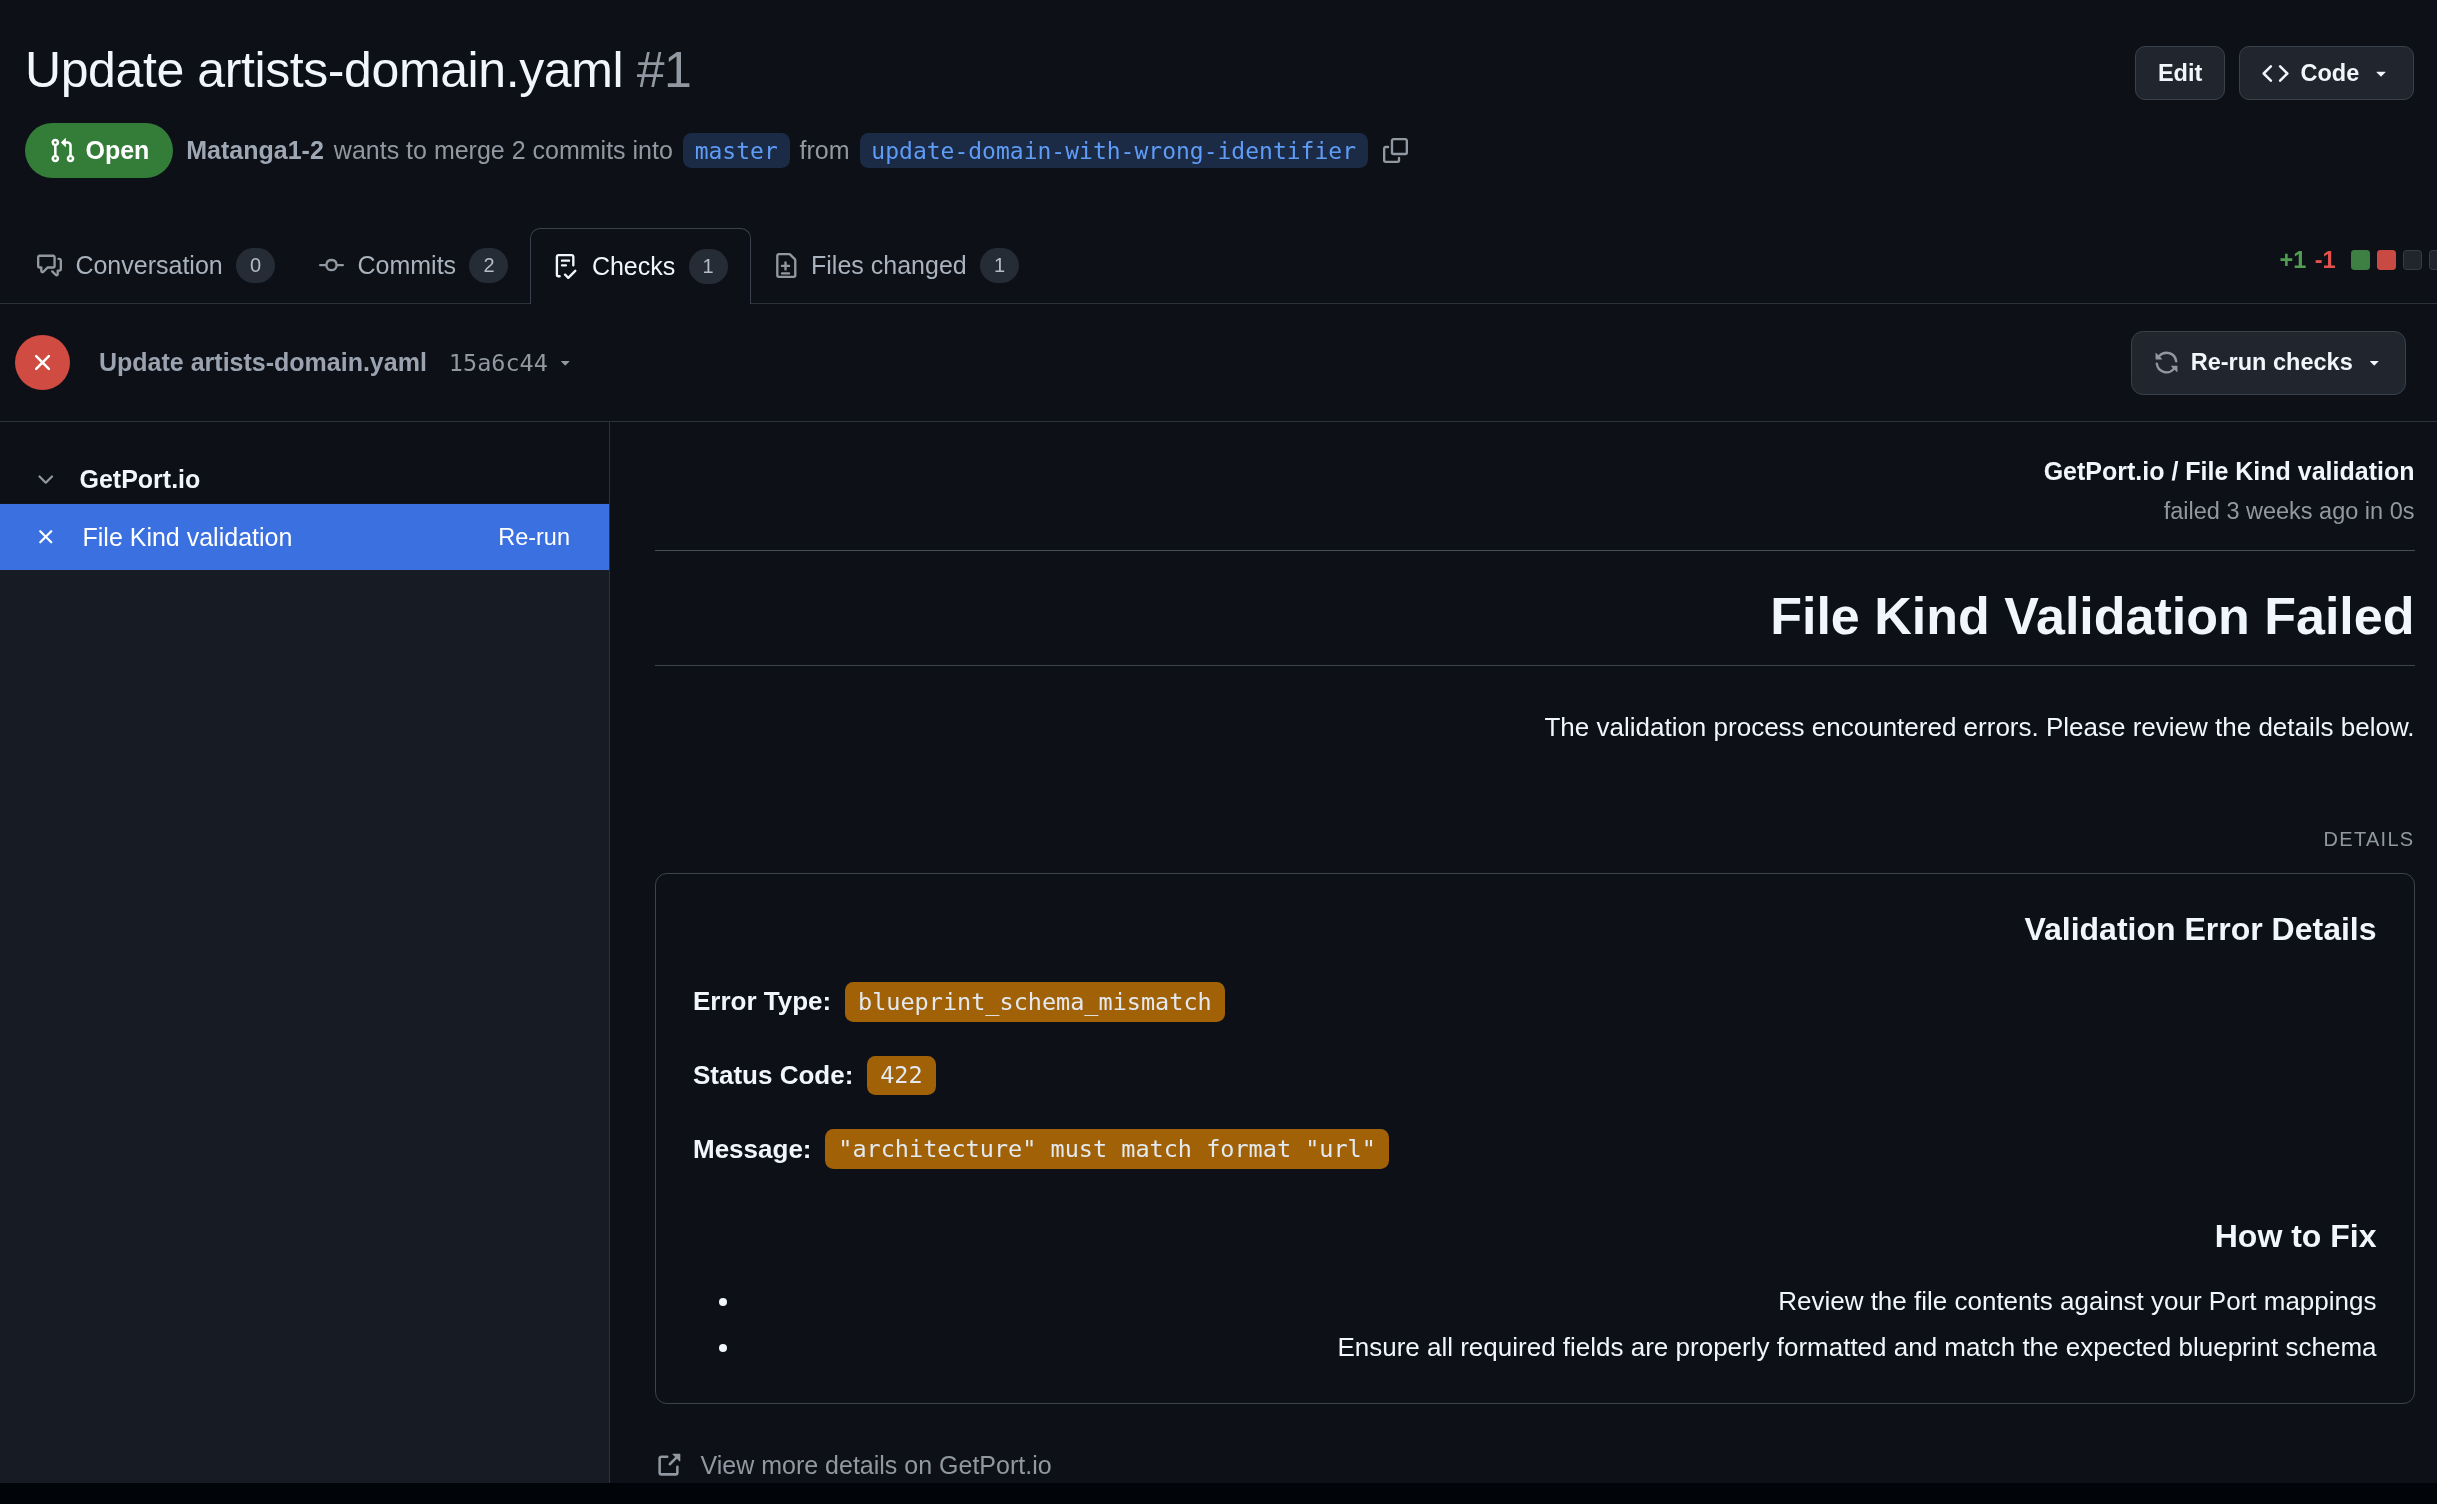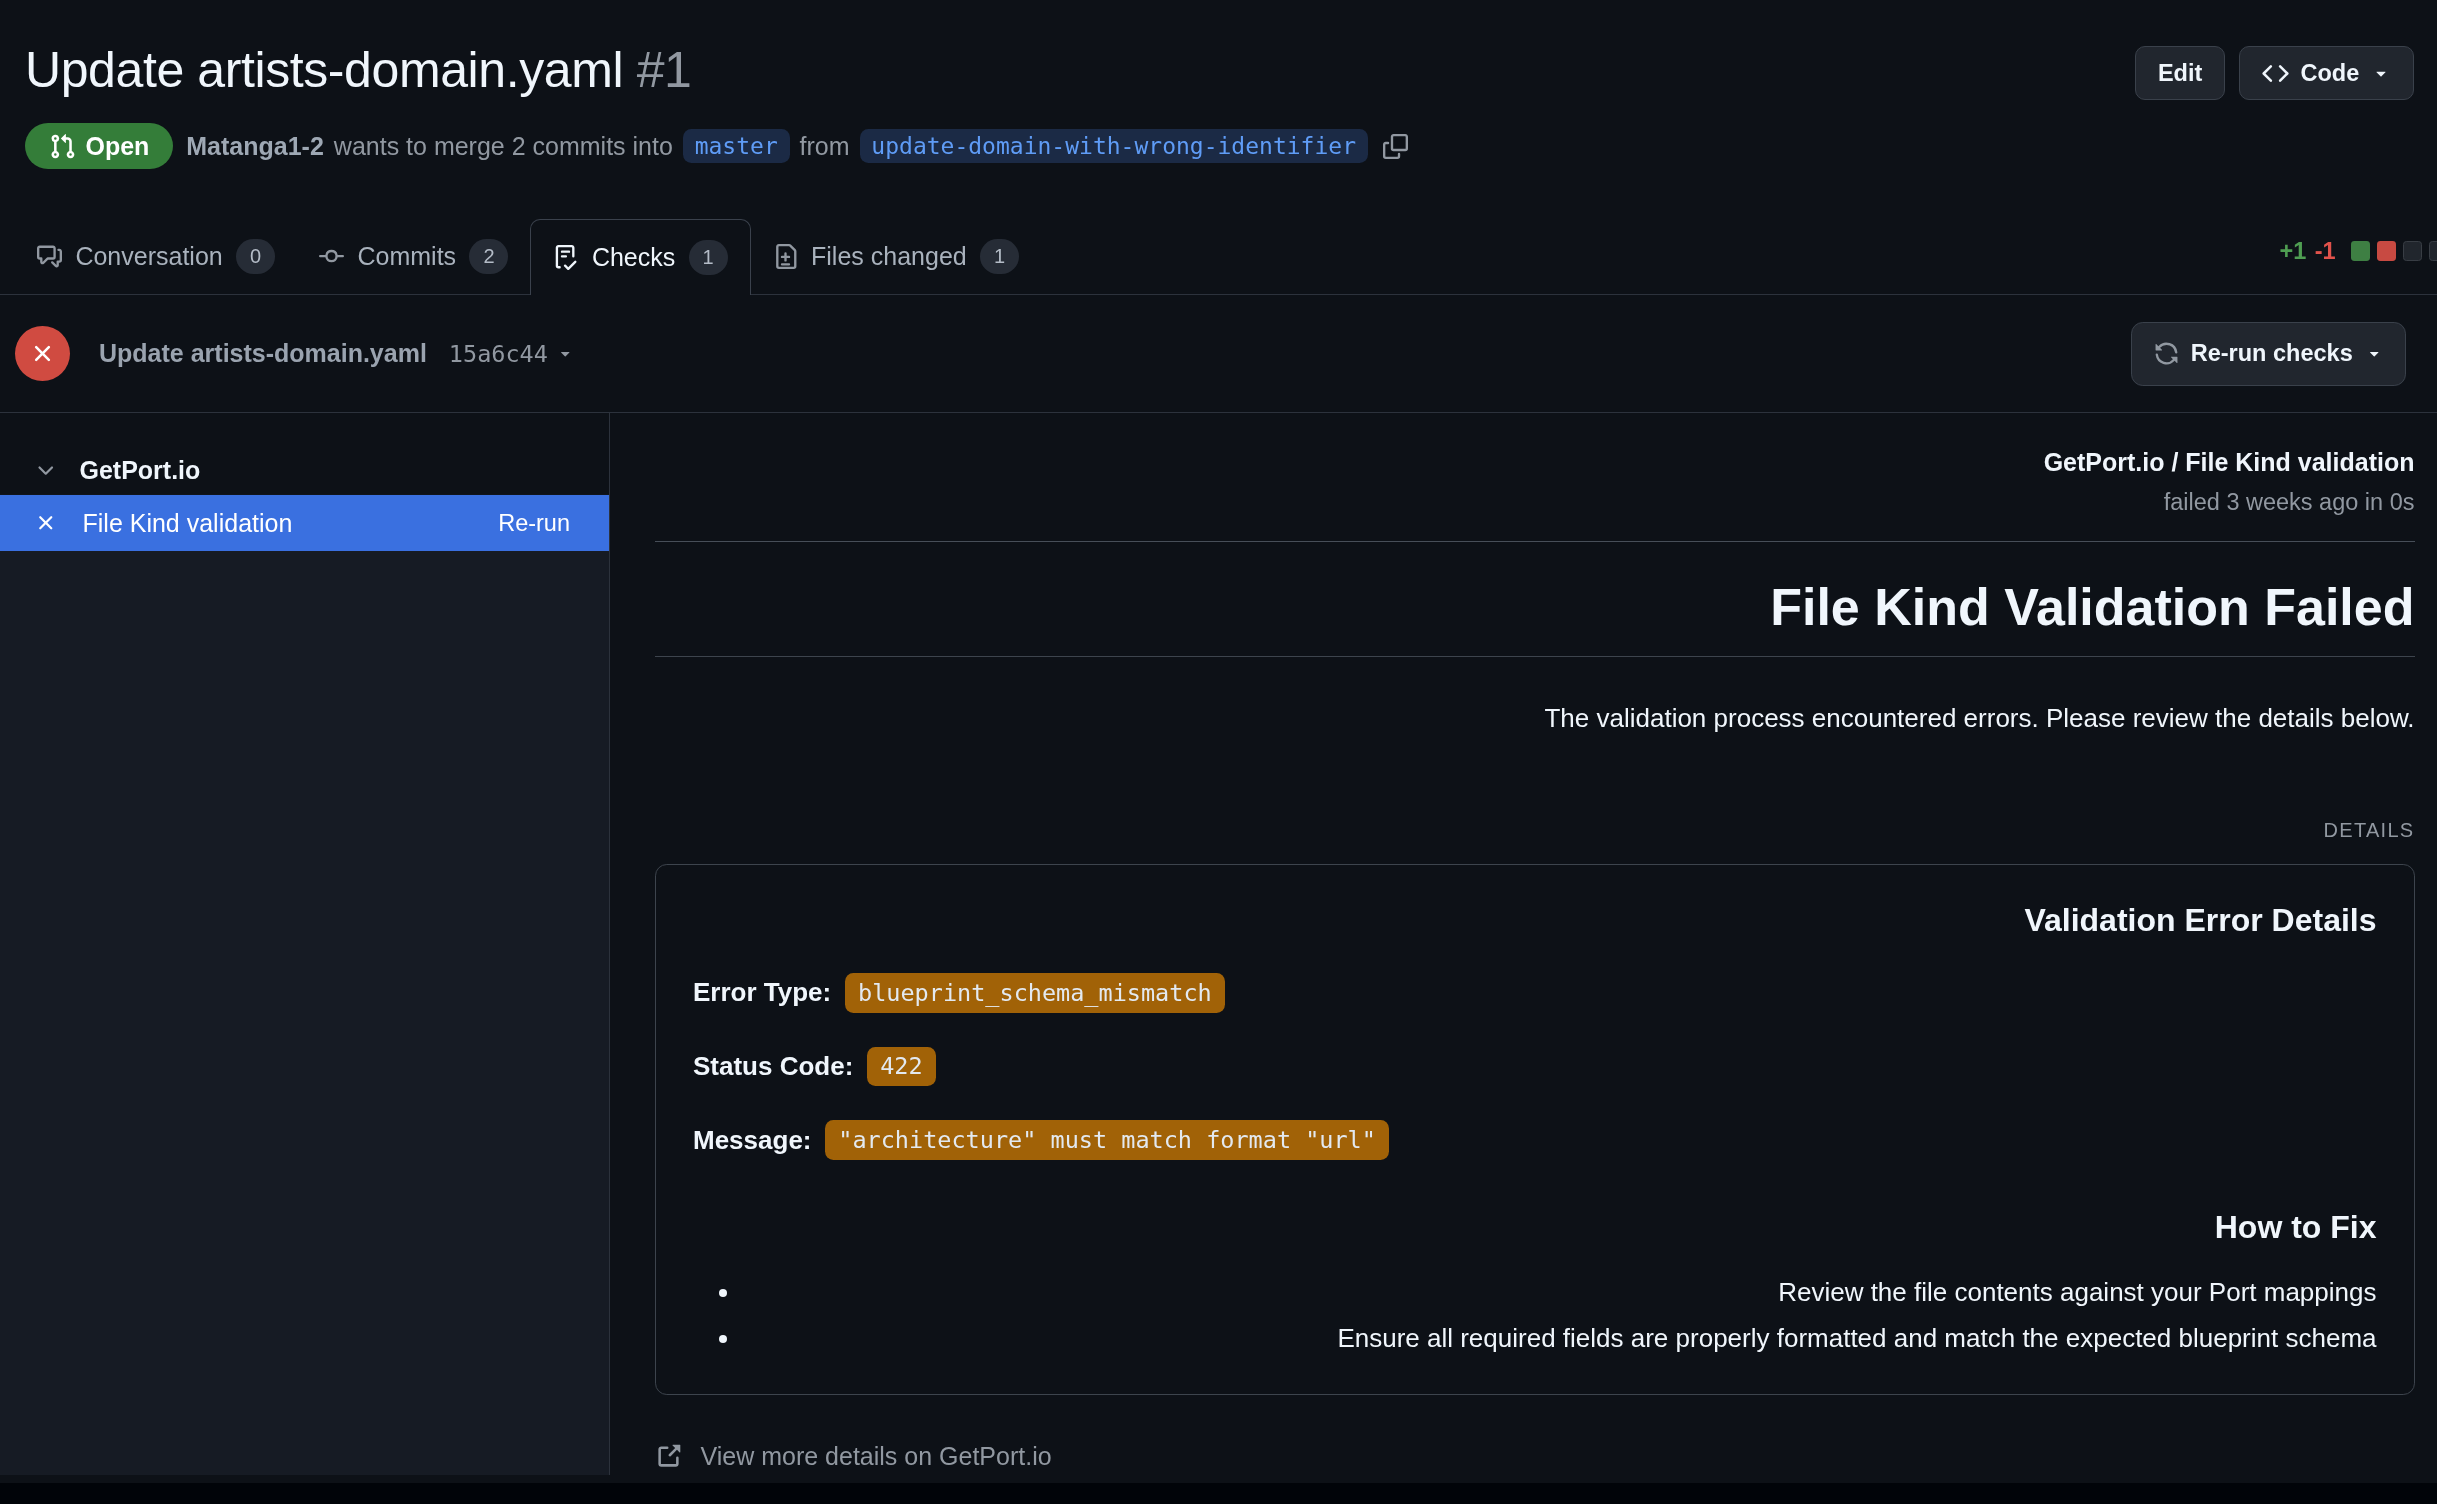--- a/index.html
+++ b/index.html
@@ -23,21 +23,21 @@
     background:#21262e; border:0.8px solid #3a414b; border-radius:10px;
     height:54px; padding:0 22px; font-size:23.5px; font-weight:600; color:#f0f6fc;
     cursor:pointer;
   }
   .btn svg { flex:none; }
 
   .pr-meta { display:flex; align-items:center; gap:13.4px; margin-top:22px; }
   .badge-open {
     display:inline-flex; align-items:center; gap:10px;
     background:#347d39; color:#ffffff; border-radius:30px;
-    height:46px; padding:0 23.5px; font-size:25px; font-weight:600;
+    height:55px; padding:0 23.5px; font-size:25px; font-weight:600;
   }
   .meta-text { font-size:25px; color:#9198a1; display:flex; align-items:center; gap:10px; flex-wrap:nowrap; }
   .meta-author { font-weight:700; color:#9ea8b4; }
   .branch-chip {
     font-family:"DejaVu Sans Mono","Liberation Mono",monospace;
     font-size:23px; color:#5f9cf6; background:#1b2a45;
     padding:4.2px 11.8px; border-radius:8.4px;
   }
   .copy-btn { display:inline-flex; margin-left:5px; cursor:pointer; }
 
@@ -87,21 +87,21 @@
   
   .content { display:flex; height:1062px;text-align:right; }
   .sidebar {
     width:610px; flex:none; border-right:0.8px solid #2c323c;
     display:flex; flex-direction:column;
   }
   .group-header { display:flex; align-items:center; gap:22px; padding:34px 0 0 34px; height:81px; cursor:pointer; }
   .group-title { font-size:25px; font-weight:700; color:#f0f6fc; }
   .check-list { flex:1; background:#161b24; border-top:0.8px solid #10141b; }
   .check-item {
-    height:56px; display:flex; align-items:center;
+    height:66px; display:flex; align-items:center;
     padding:0 39px 0 34px; cursor:pointer;
   }
   .check-item.selected { background:#3a70e0; color:#ffffff; }
   .check-item-label { font-size:25px; margin-left:25px; }
   .check-item-action { margin-left:auto; font-size:23.5px; color:#ffffff; cursor:pointer; }
 
   
   .main { flex:1; padding:35px 23.5px 0 45px; overflow:hidden; }
   .run-title { font-size:25px; font-weight:700; color:#f0f6fc; }
   .run-meta { font-size:23.5px; color:#9198a1; margin-top:11.8px; }

